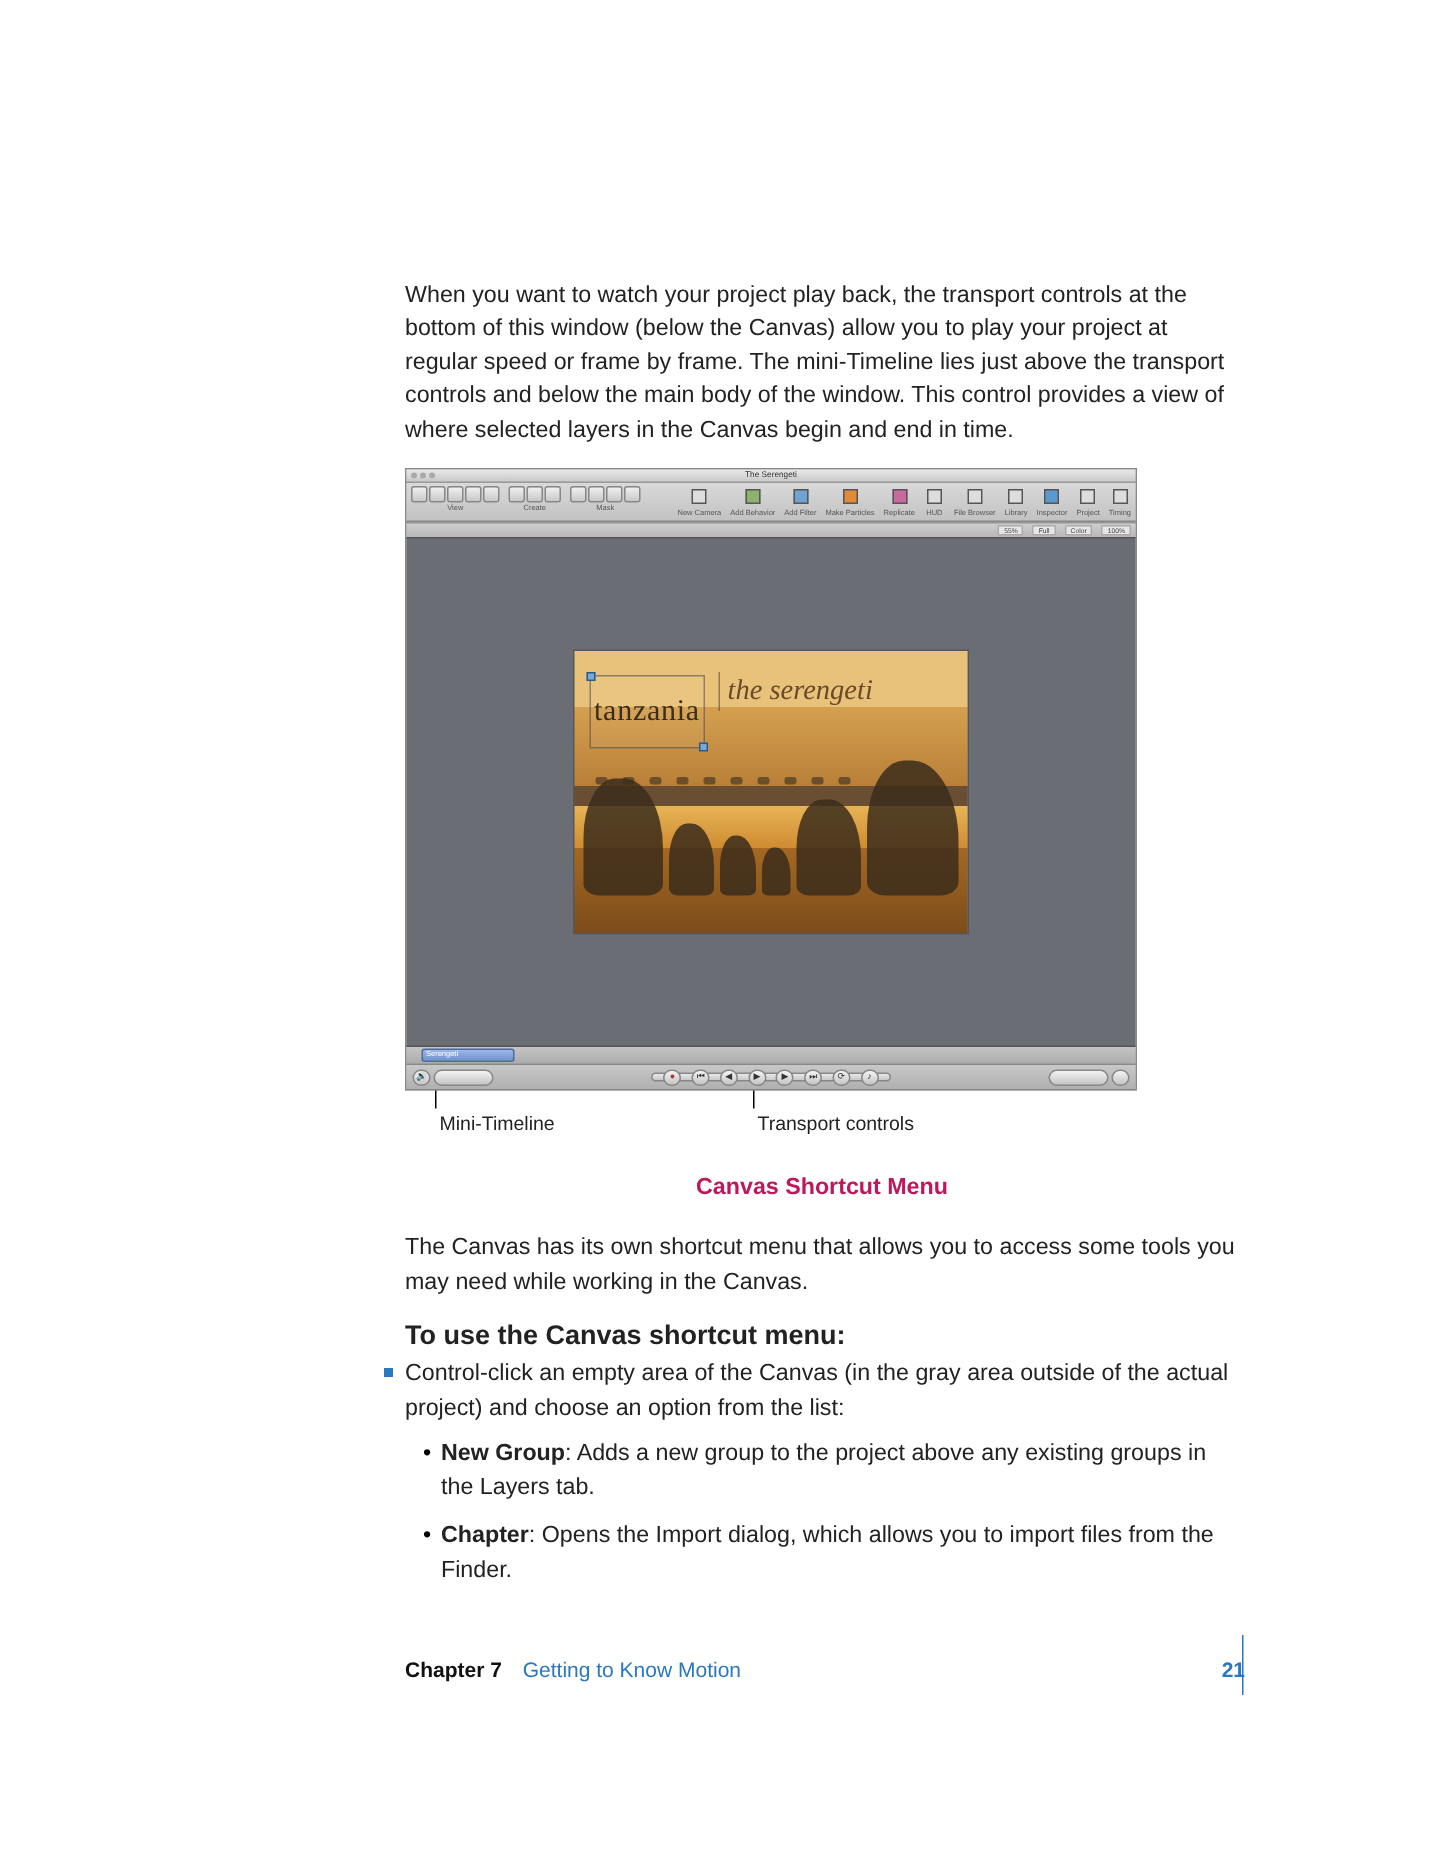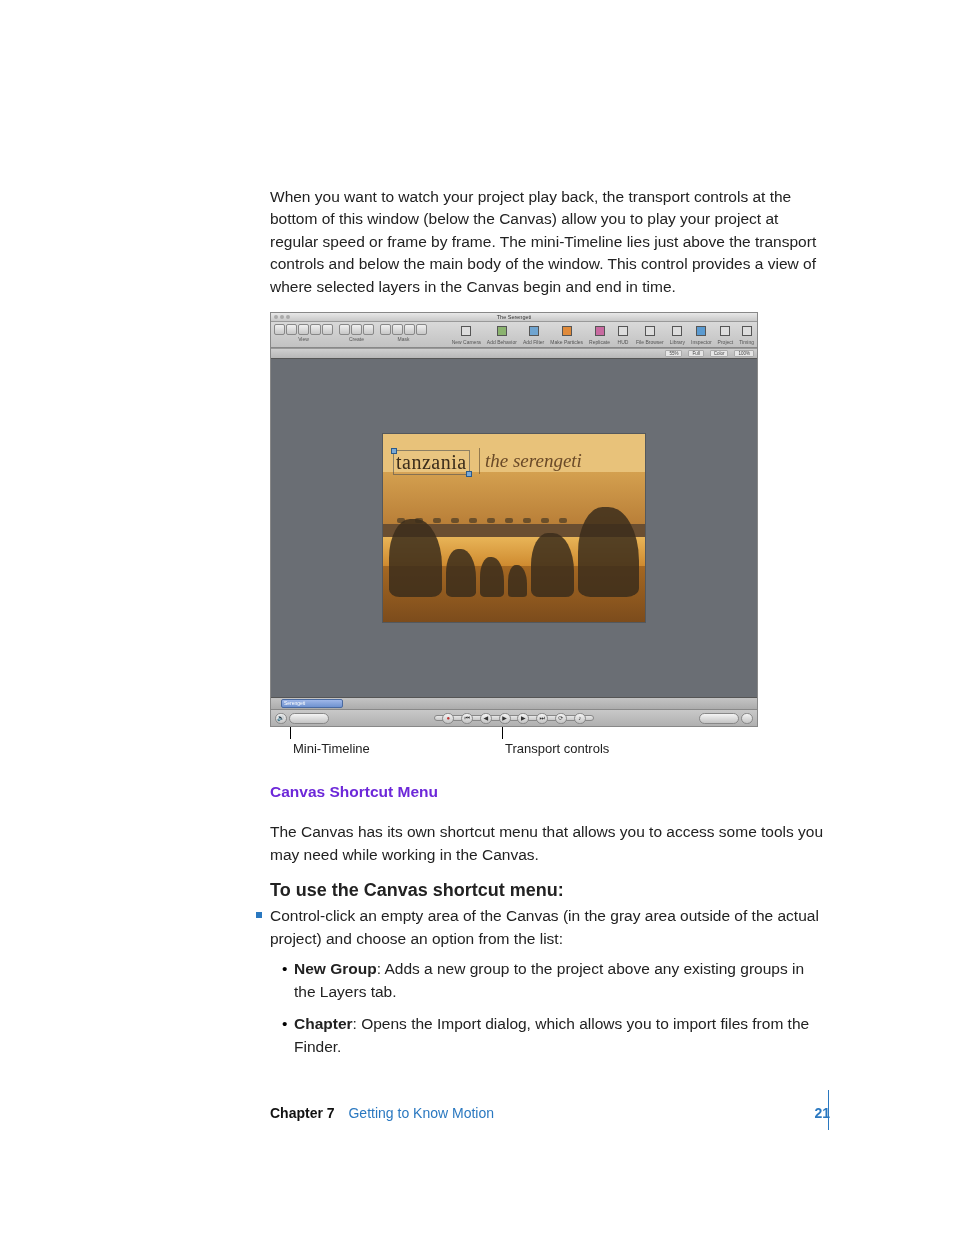--- a/index.html
+++ b/index.html
@@ -99,21 +99,21 @@
     position: absolute; bottom: 25px; left: 0; right: 0; height: 100px;
     display: flex; align-items: flex-end; gap: 4px; padding: 0 6px;
   }
   .el { background: #3b2d1b; opacity: 0.85; border-radius: 40% 50% 20% 20% / 50% 60% 10% 10%; }
   .herd { position: absolute; top: 84px; left: 0; right: 0; height: 10px; display: flex; gap: 10px; padding: 0 14px; }
   .hd { width: 8px; height: 5px; background: #4a3a24; border-radius: 2px; opacity: 0.7; }
   .txt1 {
     position: absolute; left: 10px; top: 16px;
     font-family: Georgia, serif; font-size: 20px; color: #3b2d1b;
     letter-spacing: 0.5px;
-    padding: 0 2px;
+    padding: 12px 2px;
     border: 1px solid rgba(80,80,80,0.6);
     background: rgba(255,255,255,0.05);
   }
   .txt1::before, .txt1::after {
     content: ""; position: absolute; width: 4px; height: 4px; background: #7aa9d6; border: 1px solid #2a5a8a;
   }
   .txt1::before { left: -3px; top: -3px; }
   .txt1::after { right: -3px; bottom: -3px; }
   .txt2 {
     position: absolute; left: 102px; top: 16px;
@@ -156,24 +156,25 @@
   }
   .gly { font-size: 6px; color: #333; line-height: 1; }
 
   
   .callouts { position: relative; width: 488px; height: 36px; }
   .tick { position: absolute; top: 0; width: 1px; height: 12px; background: #000; }
   .clabel { position: absolute; top: 14px; font-size: 13px; color: #222; white-space: nowrap; }
 
   
   .h3 {
-    color: #6d28d9;
+    color: #be185d;
     font-weight: 700;
     font-size: 15.5px;
     margin: 20px 0 3px 0;
+    text-align: center;
   }
   .strong-line { font-size: 18px; font-weight: 700; margin: 14px 0 4px 0; }
   .bullet-blue {
     position: relative;
     padding-left: 0;
     margin-left: 0;
     font-size: 15.5px;
     line-height: 1.45;
   }
   .blue-sq {

